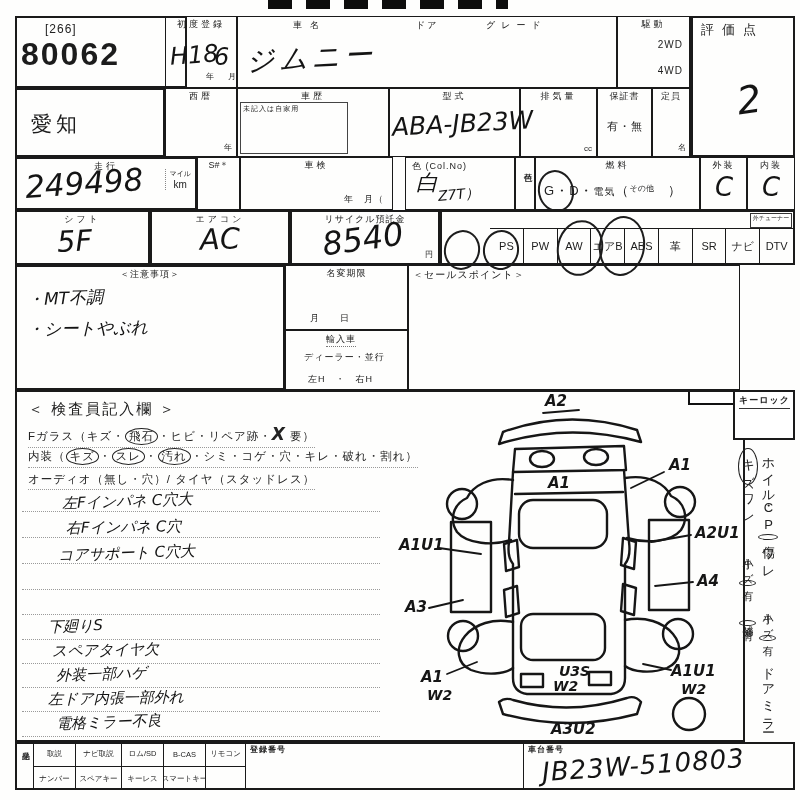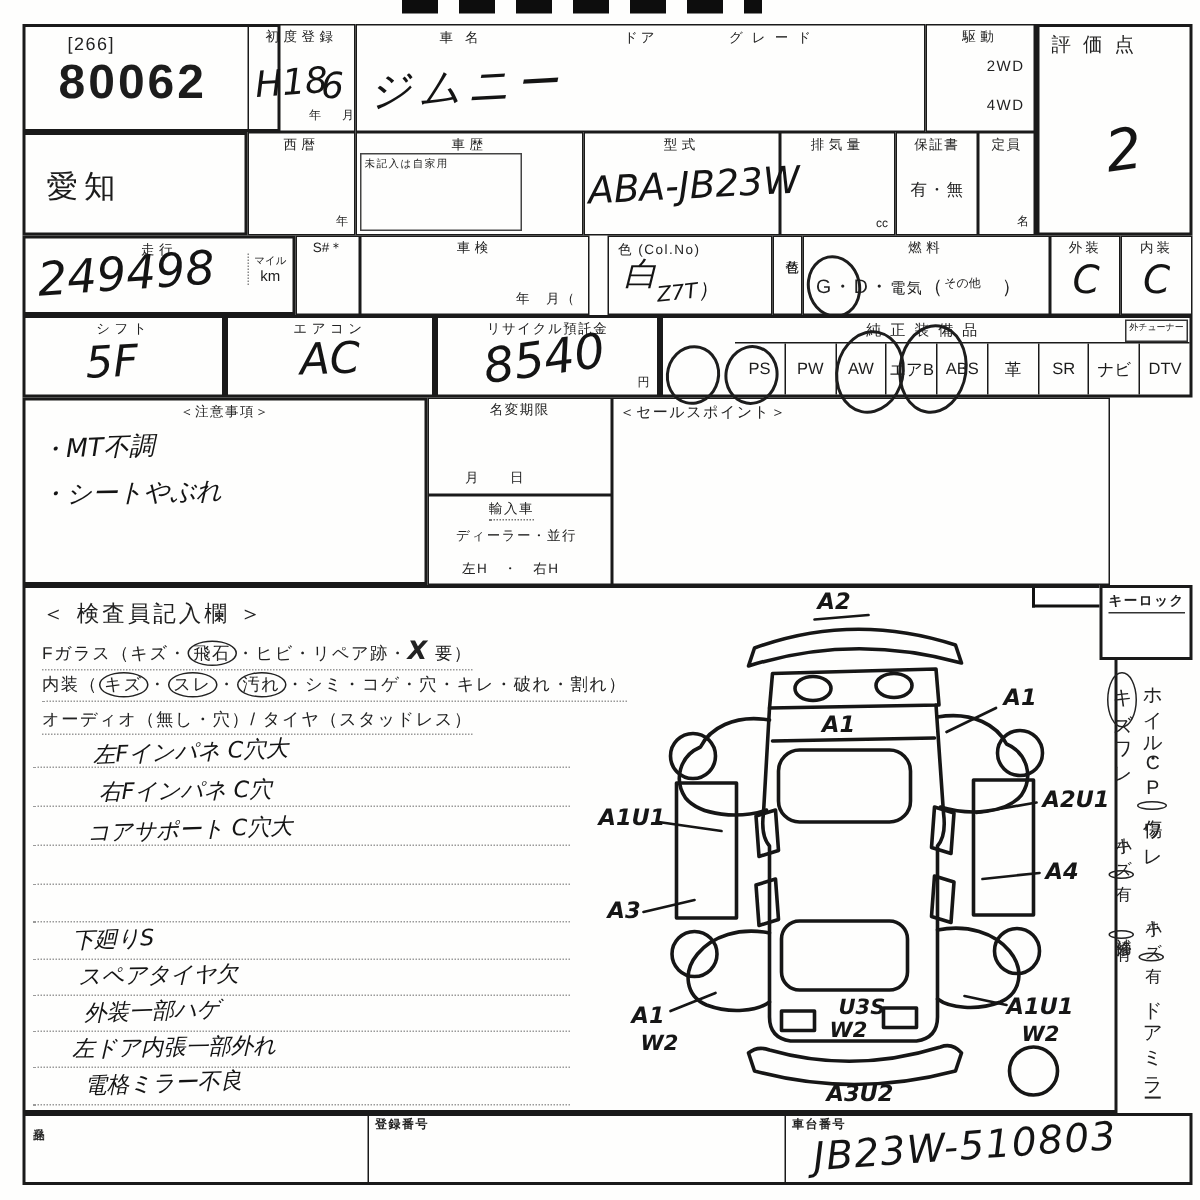--- a/index.html
+++ b/index.html
@@ -24,21 +24,21 @@
 </style>
 </head>
 <body>
 
 <div id="sheet">
 
   <div class="banner"></div>
 
   <div class="bx thick" style="left:15px;top:16px;width:172px;height:72px;">
     <span class="hdl" style="left:28px;top:4px;font-size:12px;">[266]</span>
-    <span style="position:absolute;left:22px;top:18px;font-size:32px;font-weight:bold;letter-spacing:2px;">80062</span>
+    <span style="position:absolute;left:4px;top:18px;font-size:32px;font-weight:bold;letter-spacing:2px;">80062</span>
   </div>
 
   <div class="bx" style="left:165px;top:16px;width:72px;height:72px;">
     <span class="hd">初度登録</span>
     <span class="hw" style="left:4px;top:24px;font-size:24px;transform:rotate(-4deg);">H18</span>
     <span class="hdl sm" style="left:40px;top:54px;">年</span>
     <span class="hw" style="left:48px;top:26px;font-size:24px;">6</span>
     <span class="hdl sm" style="left:62px;top:54px;">月</span>
   </div>
 
@@ -136,21 +136,20 @@
   <div class="bx thick" style="left:150px;top:210px;width:140px;height:55px;">
     <span class="hd">エアコン</span>
     <span class="hw" style="left:48px;top:10px;font-size:29px;transform:rotate(-2deg);">AC</span>
   </div>
   <div class="bx thick" style="left:290px;top:210px;width:150px;height:55px;">
     <span class="hd" style="letter-spacing:1px;">リサイクル預託金</span>
     <span class="hw" style="left:30px;top:8px;font-size:32px;transform:rotate(-8deg);">8540</span>
     <span class="hdl sm" style="right:5px;bottom:3px;">円</span>
   </div>
   <div class="bx thick" style="left:440px;top:210px;width:355px;height:55px;">
-    <span class="hd" style="letter-spacing:6px;font-size:10px;">純正装備品</span>
     <span style="position:absolute;right:1px;top:1px;width:40px;height:13px;border:1px solid #333;font-size:6px;text-align:center;overflow:hidden;">外チューナー</span>
     <div style="position:absolute;left:0;right:0;top:16px;bottom:0;border-top:1px solid #1a1a1a;display:flex;margin-left:48px;">
       <div class="cell">PS</div>
       <div class="cell">PW</div>
       <div class="cell">AW</div>
       <div class="cell">エアB</div>
       <div class="cell">ABS</div>
       <div class="cell">革</div>
       <div class="cell">SR</div>
       <div class="cell">ナビ</div>
@@ -286,20 +285,32 @@
   <div class="vtext" style="position:absolute;left:738px;top:448px;height:296px;font-size:13px;letter-spacing:2px;color:#222;">
     <span><span>ホイル・CP</span><span class="circ" style="padding:1px 0;">傷</span><span>ワレ</span></span>
     <span style="font-size:11px;">　<span>小キズ</span><span class="circ" style="padding:1px 0;">有</span></span>
     <span><span>ドアミラー</span><span class="circ" style="padding:1px 0;">キズ</span><span>ワレ</span></span>
     <span style="font-size:11px;">　<span>小キズ</span><span class="circ" style="padding:1px 0;">有</span></span>
     <span style="font-size:11px;">　<span>補修</span><span class="circ" style="padding:1px 0;">有</span></span>
   </div>
 
   <div class="bx thick" style="left:15px;top:742px;width:780px;height:48px;"></div>
   <div class="vtext" style="position:absolute;left:19px;top:746px;height:42px;font-size:8px;color:#222;">発送品</div>
+  <div style="position:absolute;left:33px;top:742px;width:212px;height:48px;display:grid;grid-template-columns:42px 46px 42px 42px 40px;grid-template-rows:24px 24px;box-sizing:border-box;">
+    <div class="gridcell" style="border-top:none;">取説</div>
+    <div class="gridcell" style="border-top:none;">ナビ取説</div>
+    <div class="gridcell" style="border-top:none;">ロム/SD</div>
+    <div class="gridcell" style="border-top:none;">B-CAS</div>
+    <div class="gridcell" style="border-top:none;">リモコン</div>
+    <div class="gridcell">ナンバー</div>
+    <div class="gridcell">スペアキー</div>
+    <div class="gridcell">キーレス</div>
+    <div class="gridcell">スマートキー</div>
+    <div class="gridcell"></div>
+  </div>
   <div class="bx" style="left:245px;top:742px;width:278px;height:48px;border-width:0 0 0 1.4px;">
     <span class="hdl" style="left:4px;top:2px;font-size:8px;font-weight:bold;">登録番号</span>
   </div>
   <div class="bx" style="left:523px;top:742px;width:272px;height:48px;border-width:0 0 0 1.4px;">
     <span class="hdl" style="left:4px;top:2px;font-size:8px;font-weight:bold;">車台番号</span>
     <span class="hw" style="left:18px;top:8px;font-size:26px;transform:rotate(-4deg);letter-spacing:1px;">JB23W-510803</span>
   </div>
 
 </div>
 

